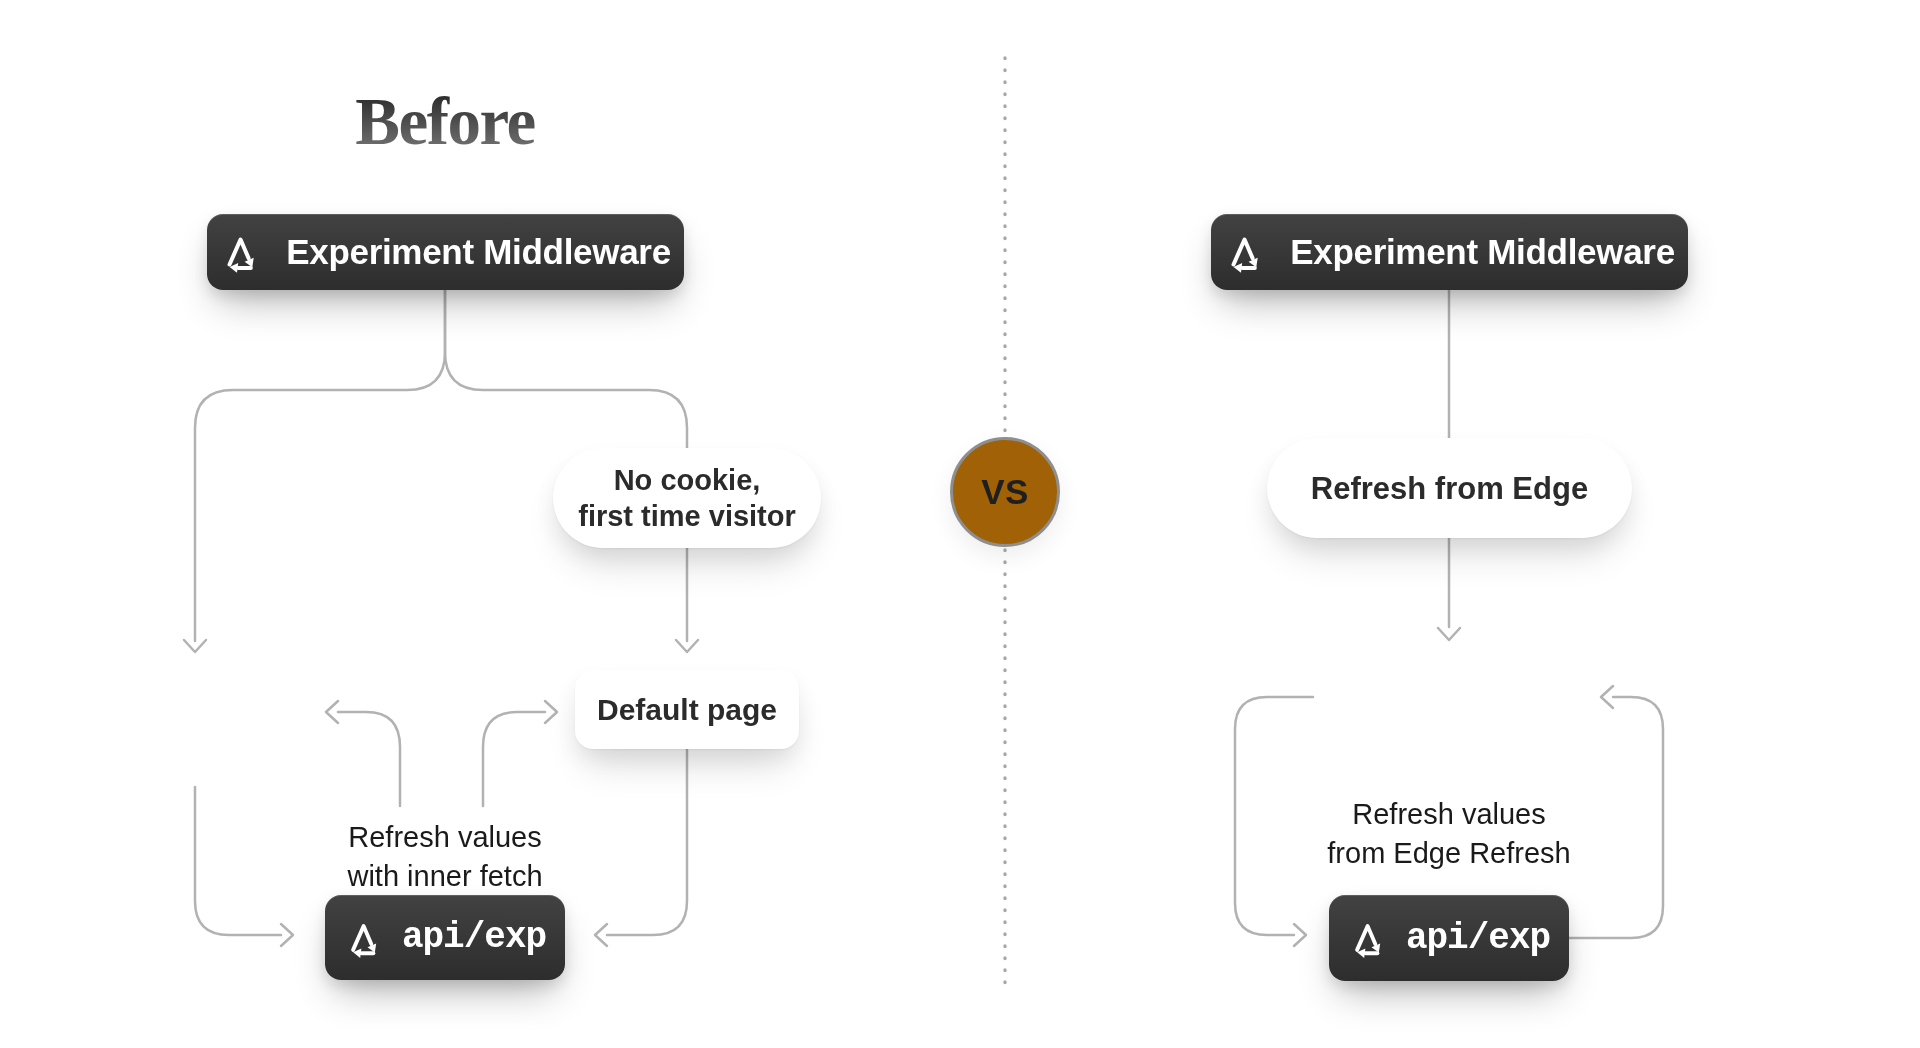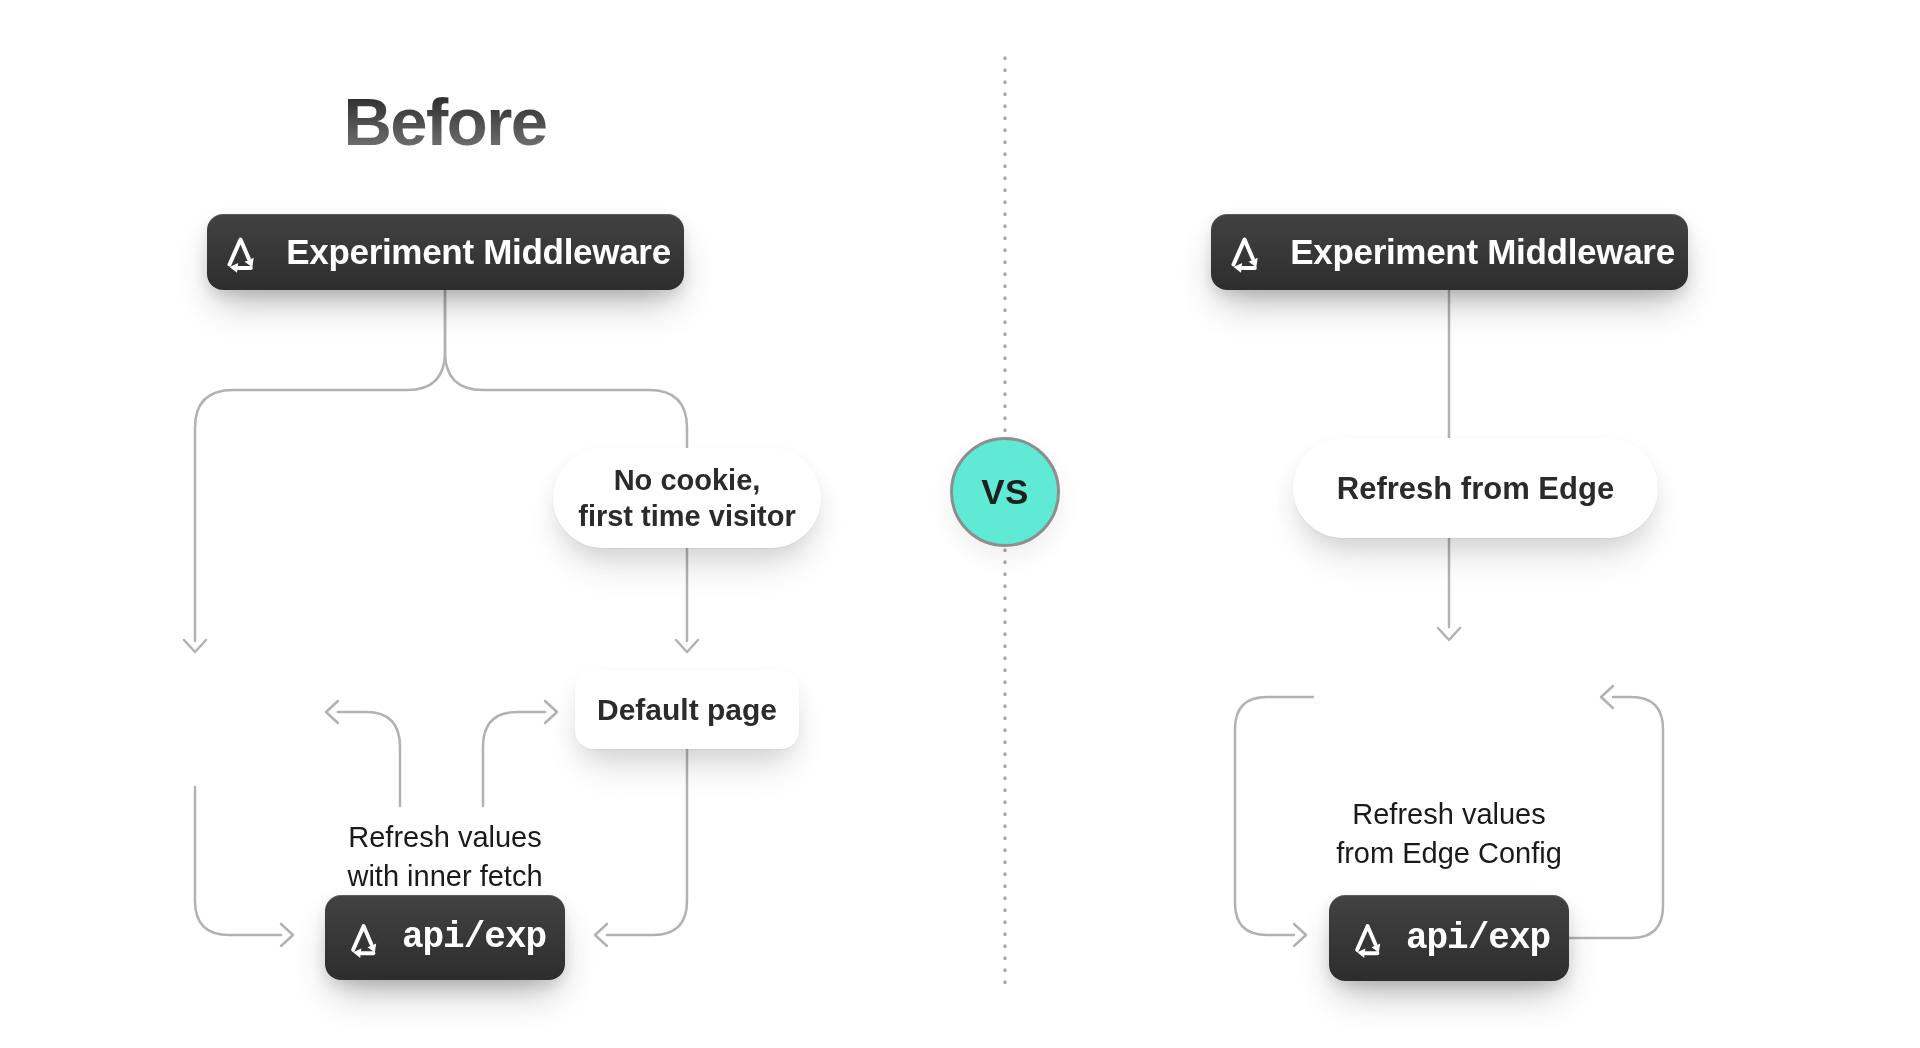--- a/index.html
+++ b/index.html
@@ -49,39 +49,39 @@
   }
   .pill { border-radius:999px; }
   .rect { border-radius:18px; }
 
   .note { position:absolute; width:320px; text-align:center; font-size:29px; line-height:39px; color:#1a1a1a; font-weight:400; }
 
   .mono { font-family:"Liberation Mono","DejaVu Sans Mono",monospace; font-size:36px; font-weight:700; letter-spacing:-1px; }
 
   .vs {
     position:absolute; left:950px; top:437px; width:110px; height:110px;
-    border-radius:50%; background:#5eead4; border:3px solid #8e8e8e;
+    border-radius:50%; background:#a16207; border:3px solid #8e8e8e;
     display:flex; align-items:center; justify-content:center;
     font-weight:700; font-size:35px; color:#1f1f1f; letter-spacing:.5px;
     box-shadow:0 10px 24px rgba(0,0,0,.07);
   }
 
   
-  .t1   { left:245px;  top:88px; }
+  .t1   { left:245px;  top:88px;font-family:Liberation Serif, serif; }
   .mw1  { left:207px;  top:214px; width:477px; height:76px; }
   .hc   { left:92px;   top:465px; width:205px; height:69px;  font-size:30px; }
   .nc   { left:553px;  top:448px; width:268px; height:100px; font-size:29px; line-height:36px; }
   .ep1  { left:81px;   top:670px; width:228px; height:117px; font-size:30px; line-height:41px; }
   .dp   { left:575px;  top:670px; width:224px; height:79px;  font-size:30px; }
   .n1   { left:285px;  top:818px; }
   .api1 { left:325px;  top:895px; width:240px; height:85px; }
 
   .t2   { left:1249px; top:88px; }
   .mw2  { left:1211px; top:214px; width:477px; height:76px; }
-  .rp   { left:1293px; top:438px; width:365px; height:100px; font-size:31px; line-height:37px; }
+  .rp   { left:1267px; top:438px; width:365px; height:100px; font-size:31px; line-height:37px; }
   .ep2  { left:1313px; top:655px; width:273px; height:85px;  font-size:30px; }
   .n2   { left:1289px; top:795px; }
   .api2 { left:1329px; top:895px; width:240px; height:86px; }
 </style>
 </head>
 <body>
 
 <div class="canvas">
 
   <svg class="wires" width="1920" height="1048" viewBox="0 0 1920 1048">
@@ -169,21 +169,21 @@
     <span class="lbl">Experiment Middleware</span>
   </div>
 
   <div class="node white pill col rp">
     <span>Refresh from Edge</span>
   </div>
 
 
   <div class="note n2">
     <div>Refresh values</div>
-    <div>from Edge Config</div>
+    <div>from Edge Refresh</div>
   </div>
 
   <div class="node dark api2" style="gap:16px">
     <svg viewBox="0 0 24 24" width="42" height="42">
       <path d="M5.2,18.8 L11.2,5.2 L15.6,15.4" fill="none" stroke="#fff" stroke-width="2.2" stroke-linecap="round" stroke-linejoin="round"></path>
       <path d="M0,-2.7 L4.4,0 L0,2.7 Z" fill="#fff" transform="translate(15.9,16.2) rotate(67)"></path>
       <path d="M16.8,20.7 L10,20.7" fill="none" stroke="#fff" stroke-width="2.2" stroke-linecap="round"></path>
       <path d="M0,-2.7 L4.4,0 L0,2.7 Z" fill="#fff" transform="translate(9.6,20.7) rotate(187)"></path>
     </svg>
     <span class="mono">api/exp</span>

